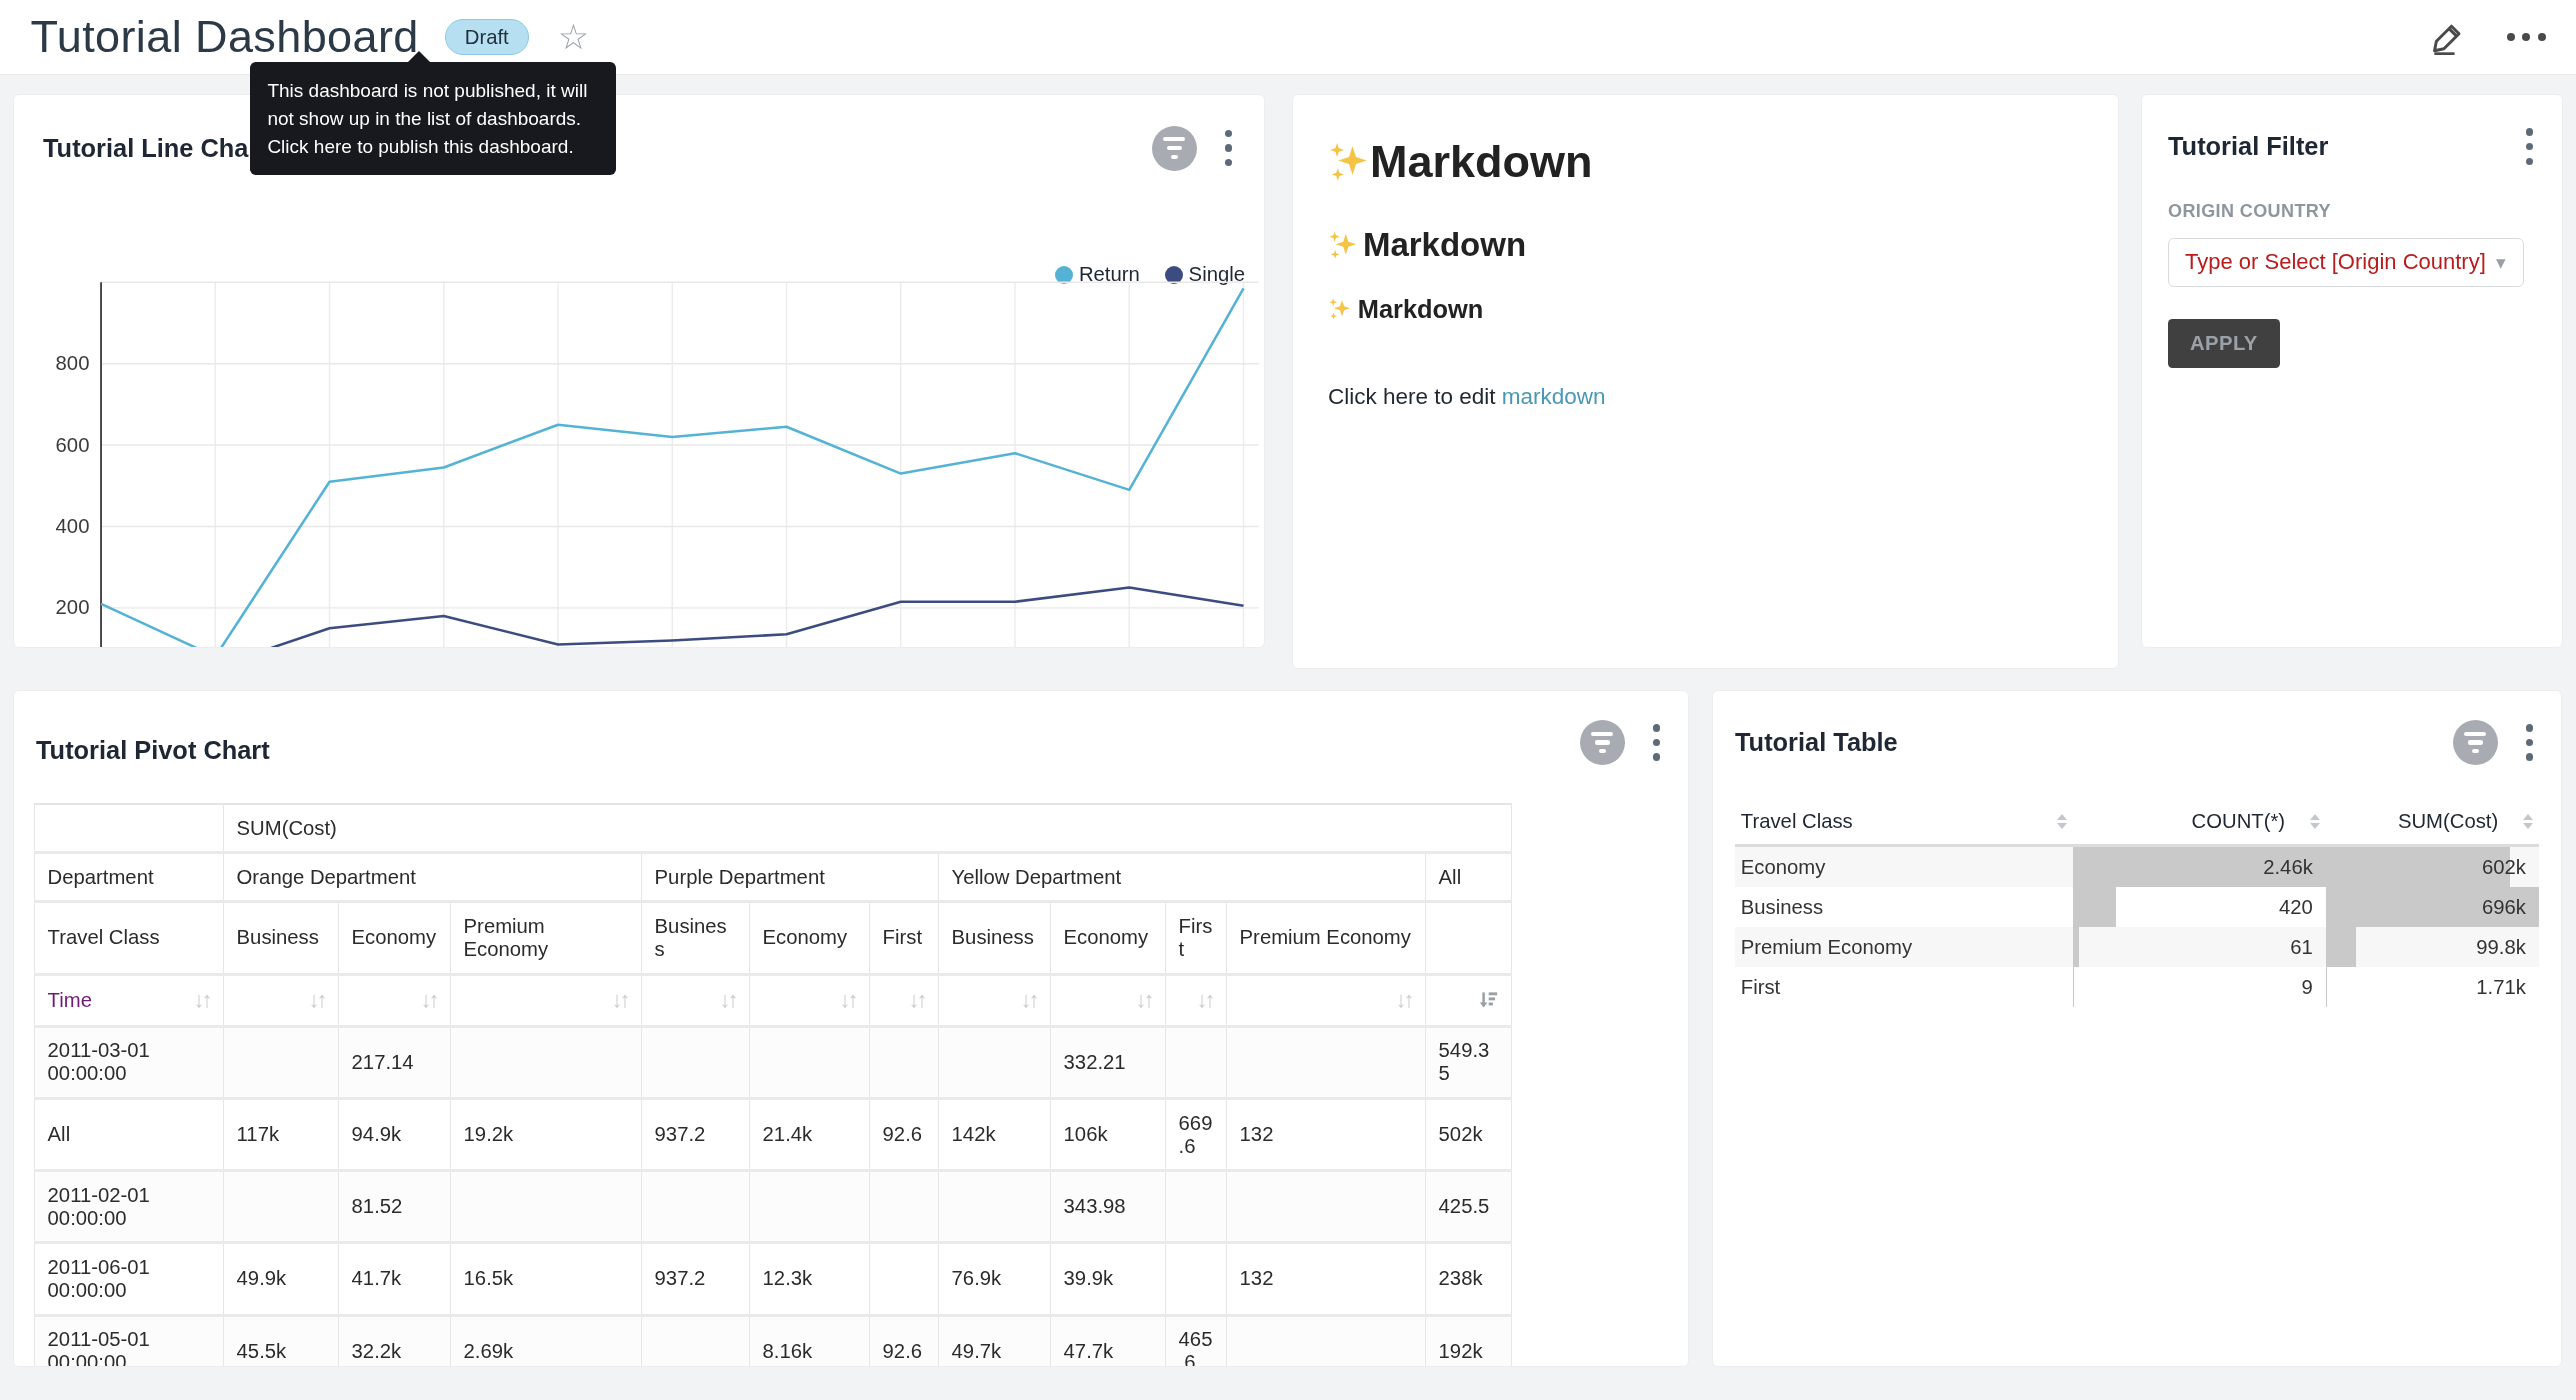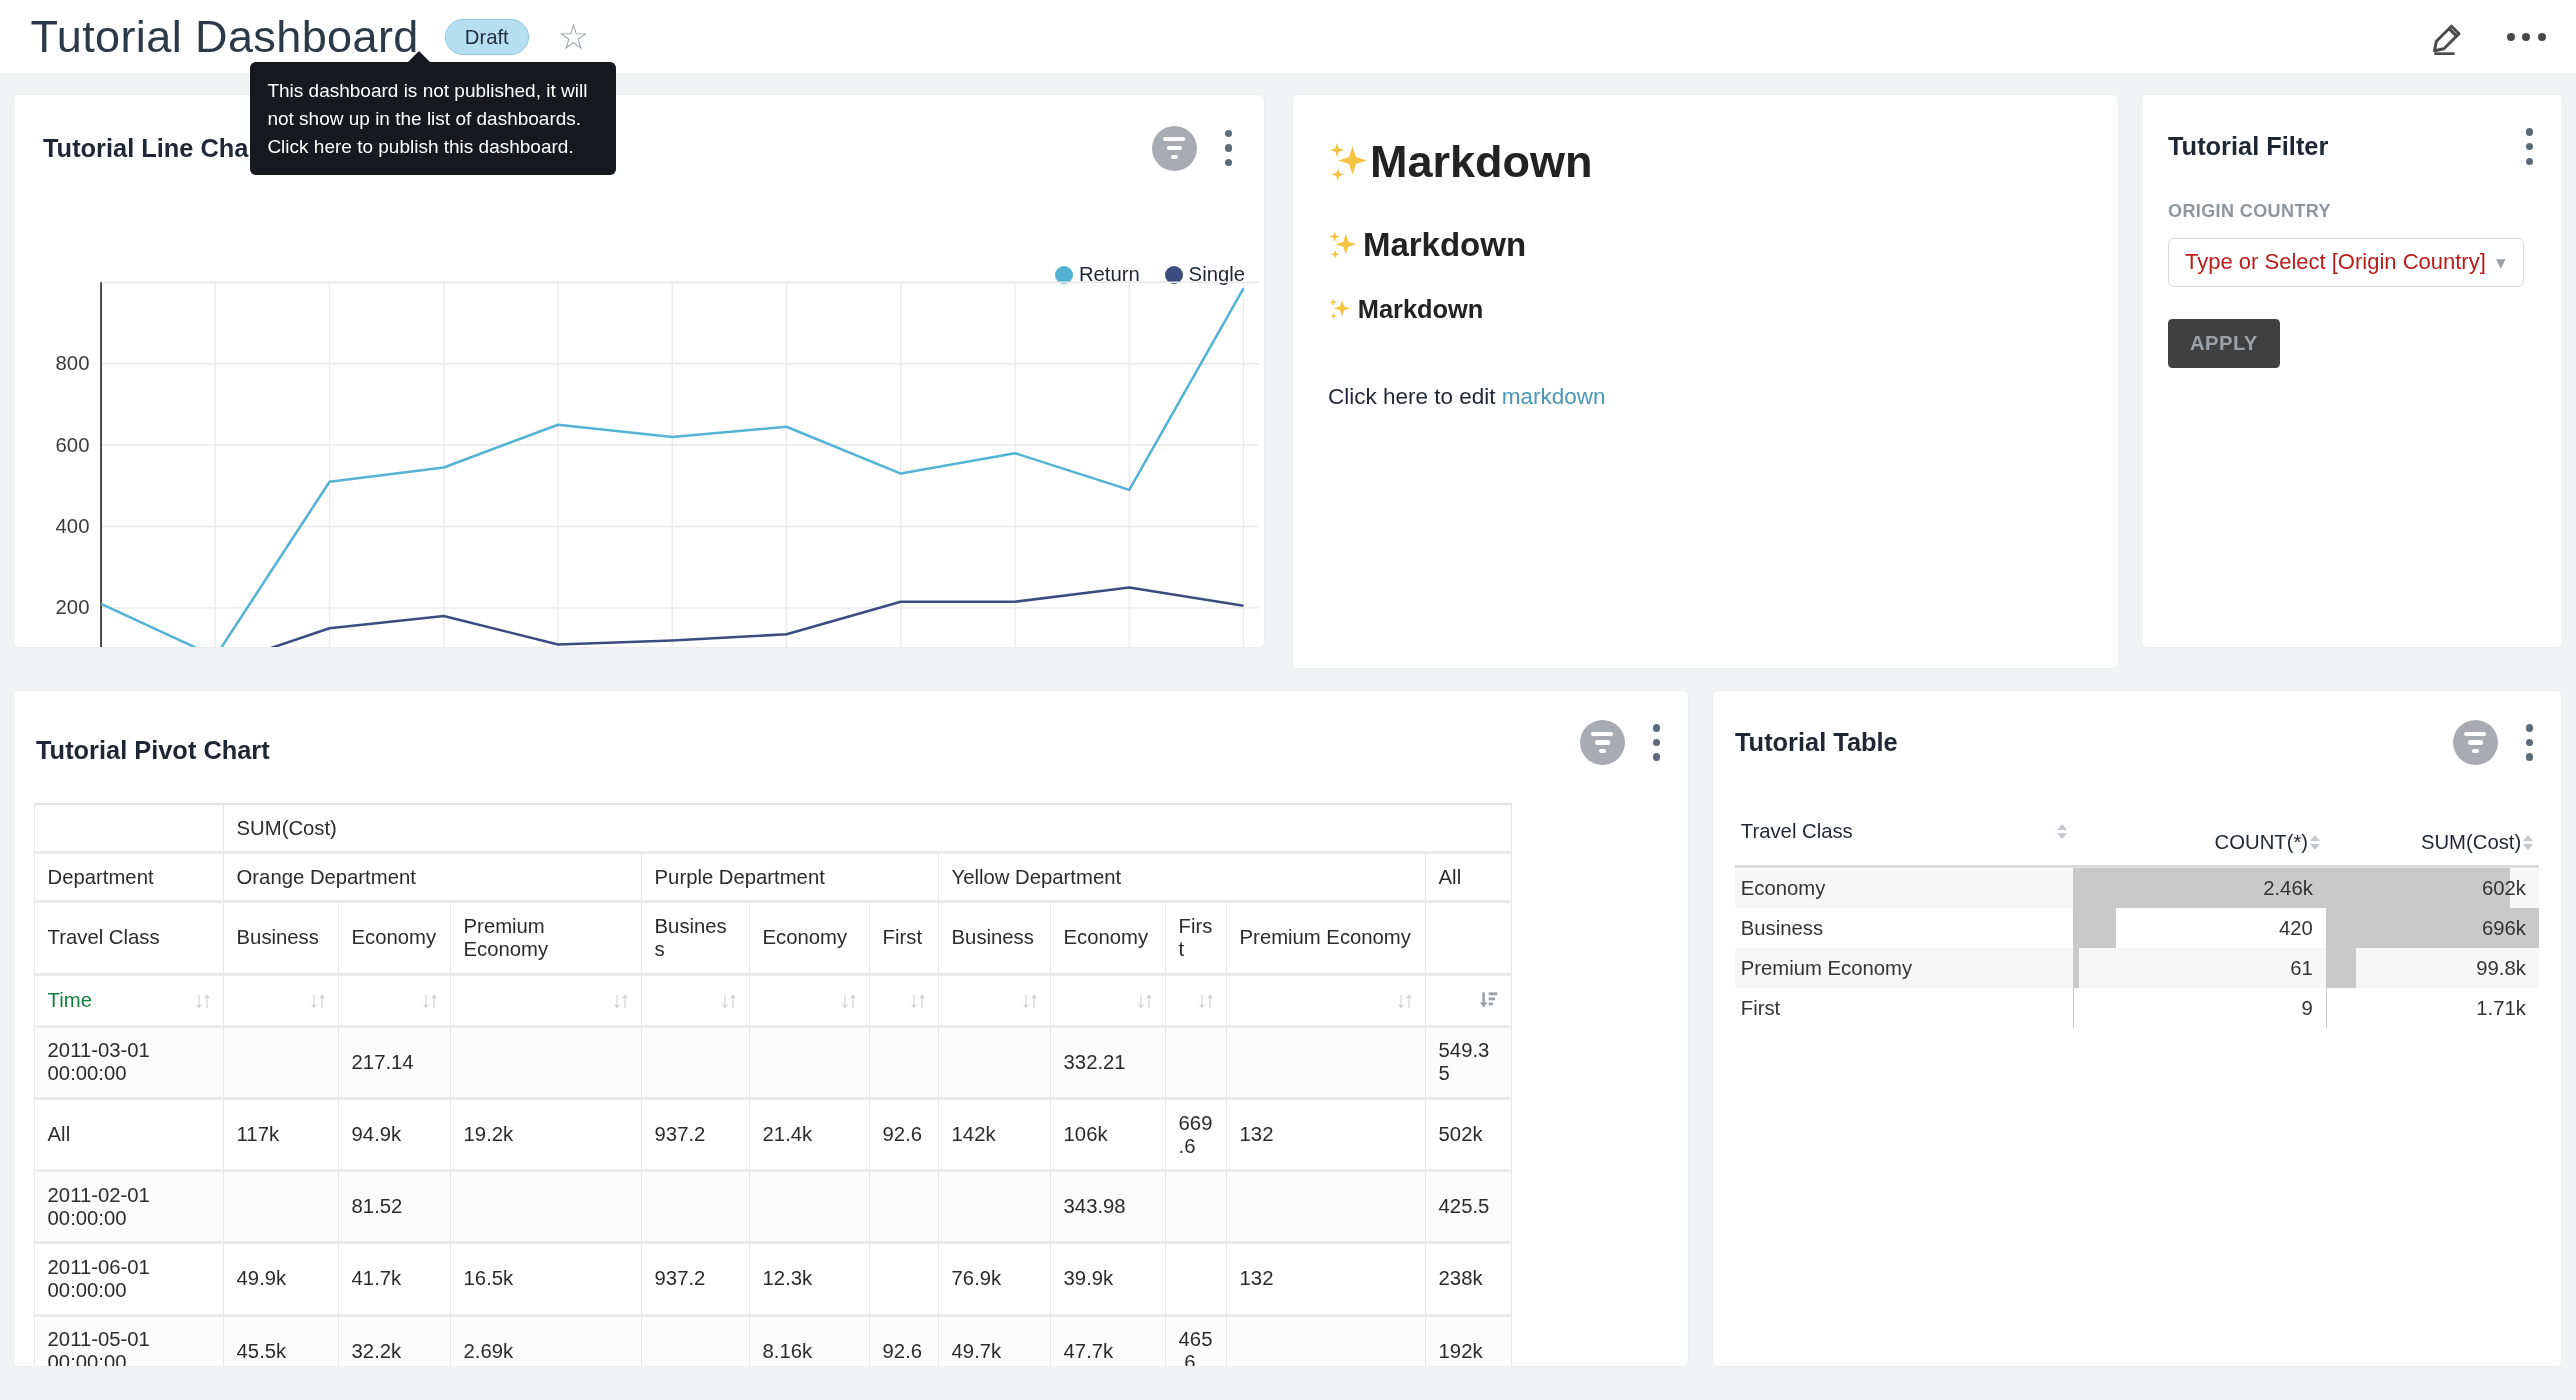--- a/index.html
+++ b/index.html
@@ -119,21 +119,21 @@
     font-weight:500; color:#1f2733; padding:11.6px 5.8px; border-bottom:3.6px solid #dcdcdc;
     cursor:pointer;
   }
   table.ttable td { padding:0 5.8px; height:40px; position:relative; }
   table.ttable tr.alt td { background:#f7f7f7; }
   td.cellbar { padding:0; }
   .bar { position:absolute; left:0; top:0; bottom:0; }
   .cellval { position:relative; display:flex; align-items:center; justify-content:flex-end; height:40px; padding:0 7.3px; }
   .tc-name { text-align:left; }
   .th-flex { display:flex; align-items:center; }
-  .th-right { justify-content:flex-end; gap:2px;margin-top:21px; }
+  .th-right { justify-content:flex-end; gap:25px; }
   .th-between { justify-content:space-between; }
   .minisort { display:inline-flex; flex-direction:column; gap:2.9px; }
   .minisort b { width:0; height:0; border-left:5.8px solid transparent; border-right:5.8px solid transparent; display:block; }
   .minisort .up { border-bottom:6.5px solid #c4c7cb; }
   .minisort .dn { border-top:6.5px solid #c4c7cb; }
 </style>
 </head>
 <body>
 
 <div class="topbar">
@@ -324,21 +324,21 @@
             <th>First</th>
             <th>Business</th>
             <th>Economy</th>
             <th>First</th>
             <th>Premium Economy</th>
             <th></th>
           </tr>
           <tr>
             <th class="sort-cell">
               <span class="sort-split">
-                <span style="color:#15803d">Time</span>
+                <span style="color:#701a75">Time</span>
                 <span class="sortpair">↓↑</span>
               </span>
             </th>
             <th class="sort-cell">
               <span class="sort-right">
                 <span class="sortpair">↓↑</span>
               </span>
             </th>
             <th class="sort-cell">
               <span class="sort-right">

